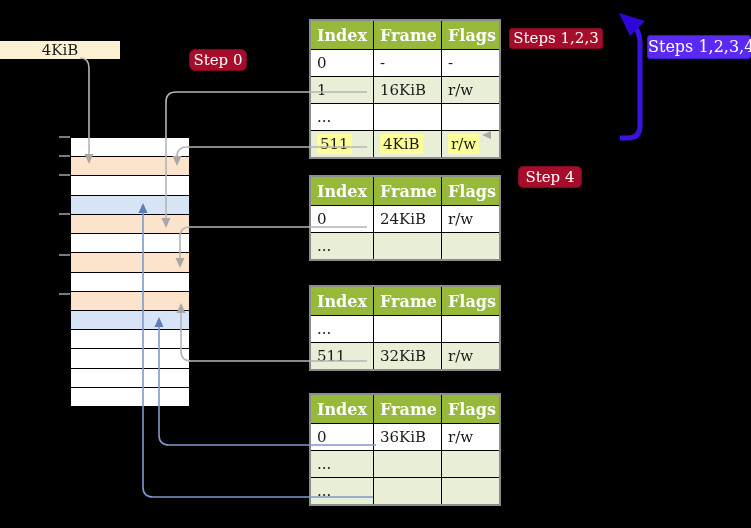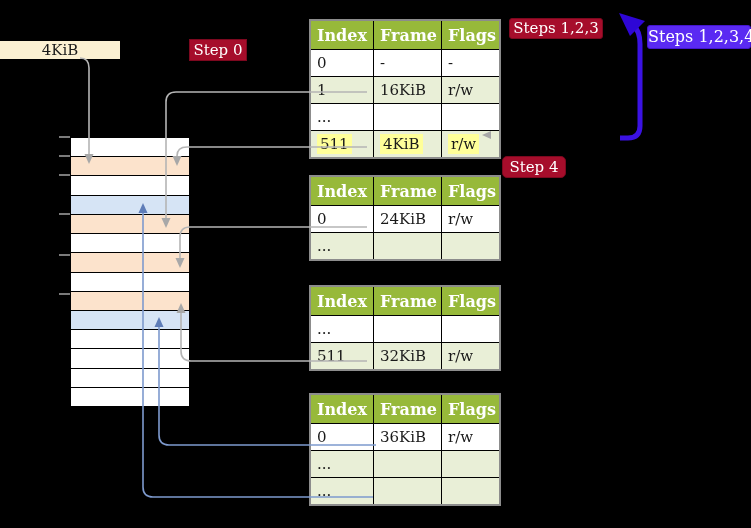--- a/index.html
+++ b/index.html
@@ -7,28 +7,28 @@
     position:relative;width:751px;height:528px;background:#000;overflow:hidden;
     font-family:"DejaVu Serif","Liberation Serif",serif;
   }
   
   .frame-label{
     position:absolute;left:0;top:41px;width:120px;height:18px;
     background:#fbf0d2;color:#1a1a1a;font-size:15px;line-height:18px;text-align:center;
   }
   
   .badge{
-    position:absolute;color:#fff;text-align:center;white-space:nowrap;
+    position:absolute;color:#fff;text-align:center;white-space:nowrap;margin-top:10px;
   }
   .badge.red{background:#a60d2b;border:1px solid #7d081f;}
   .badge.violet{background:#5a2af2;border:1px solid #4315cf;}
-  .badge-step0{left:189px;top:39px;width:56px;height:20px;font-size:15px;line-height:20px;border-radius:0;}
+  .badge-step0{left:189px;top:39px;width:56px;height:20px;font-size:15px;line-height:20px;border-radius:6px;}
   .badge-steps123{left:509px;top:18px;width:92px;height:19px;font-size:15px;line-height:19px;border-radius:3px;}
   .badge-steps1234{left:647px;top:25px;width:102px;height:22px;font-size:16px;line-height:22px;border-radius:3px;}
-  .badge-step4{left:502px;top:156px;width:62px;height:20px;font-size:15px;line-height:20px;border-radius:5px;}
+  .badge-step4{left:518px;top:156px;width:62px;height:20px;font-size:15px;line-height:20px;border-radius:5px;}
   
   .mem-stack{
     position:absolute;left:70px;top:137px;width:120px;height:270px;
     display:flex;flex-direction:column;border:1px solid #000;background:#fff;box-sizing:border-box;
   }
   .mem-row{flex:1;border-bottom:1px solid #000;}
   .mem-row:last-child{border-bottom:none;}
   .tone-free{background:#ffffff;}
   .tone-pagetable{background:#fce3cc;}
   .tone-mapped{background:#d6e4f5;}

